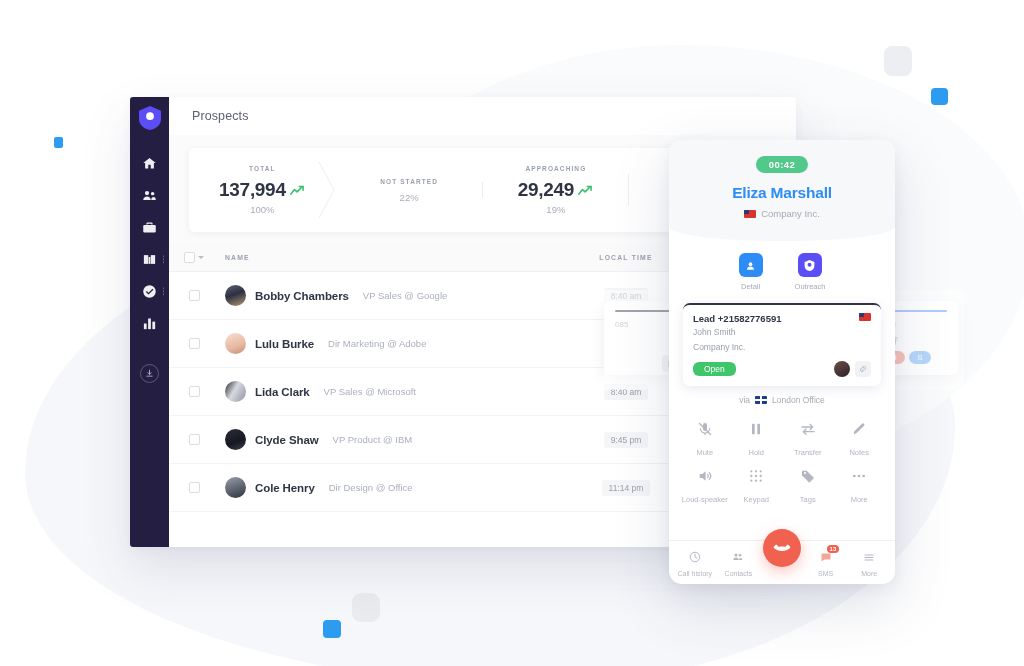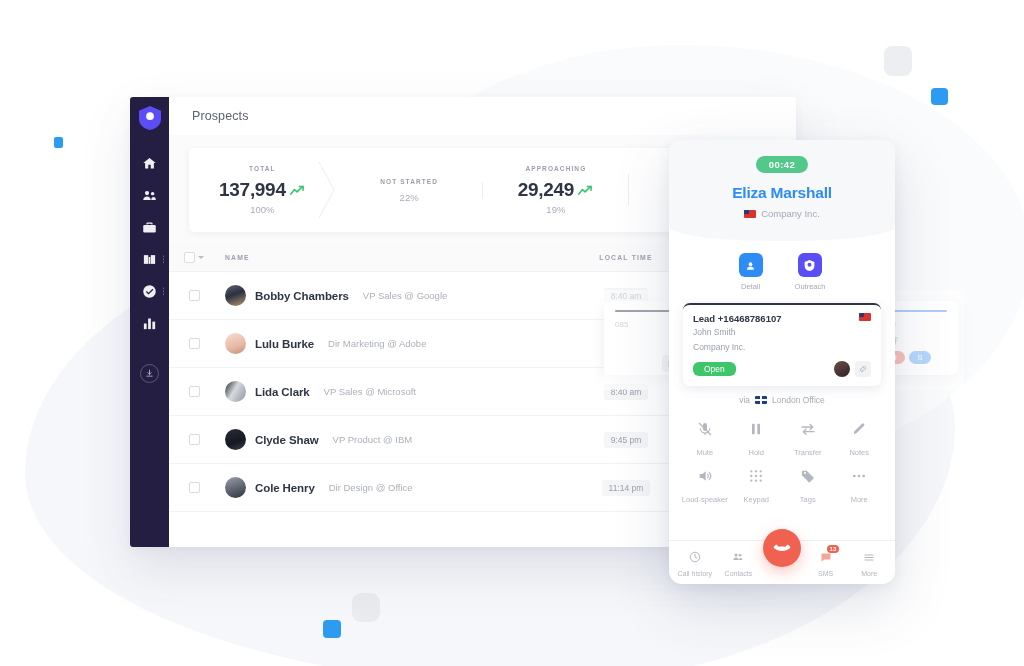--- a/index.html
+++ b/index.html
@@ -508,21 +508,21 @@
               <circle cx="12" cy="10.5" r="3.6" fill="#5a4ef5"></circle>
             </svg>
         </span>
         <div class="qa-lbl">Outreach</div>
       </div>
     </div>
 
     <div class="lead-card">
       <div class="lead-top">
         <div>
-          <div class="lead-title">Lead +16468786107</div>
+          <div class="lead-title">Lead +21582776591</div>
           <div class="lead-sub">John Smith</div>
           <div class="lead-sub">Company Inc.</div>
         </div>
         <span class="flag flag-us"></span>
       </div>
       <div class="lead-bot">
         <span class="pill-open">Open</span>
         <span class="lead-right">
           <span class="lead-av"></span>
           <span class="lead-link">

